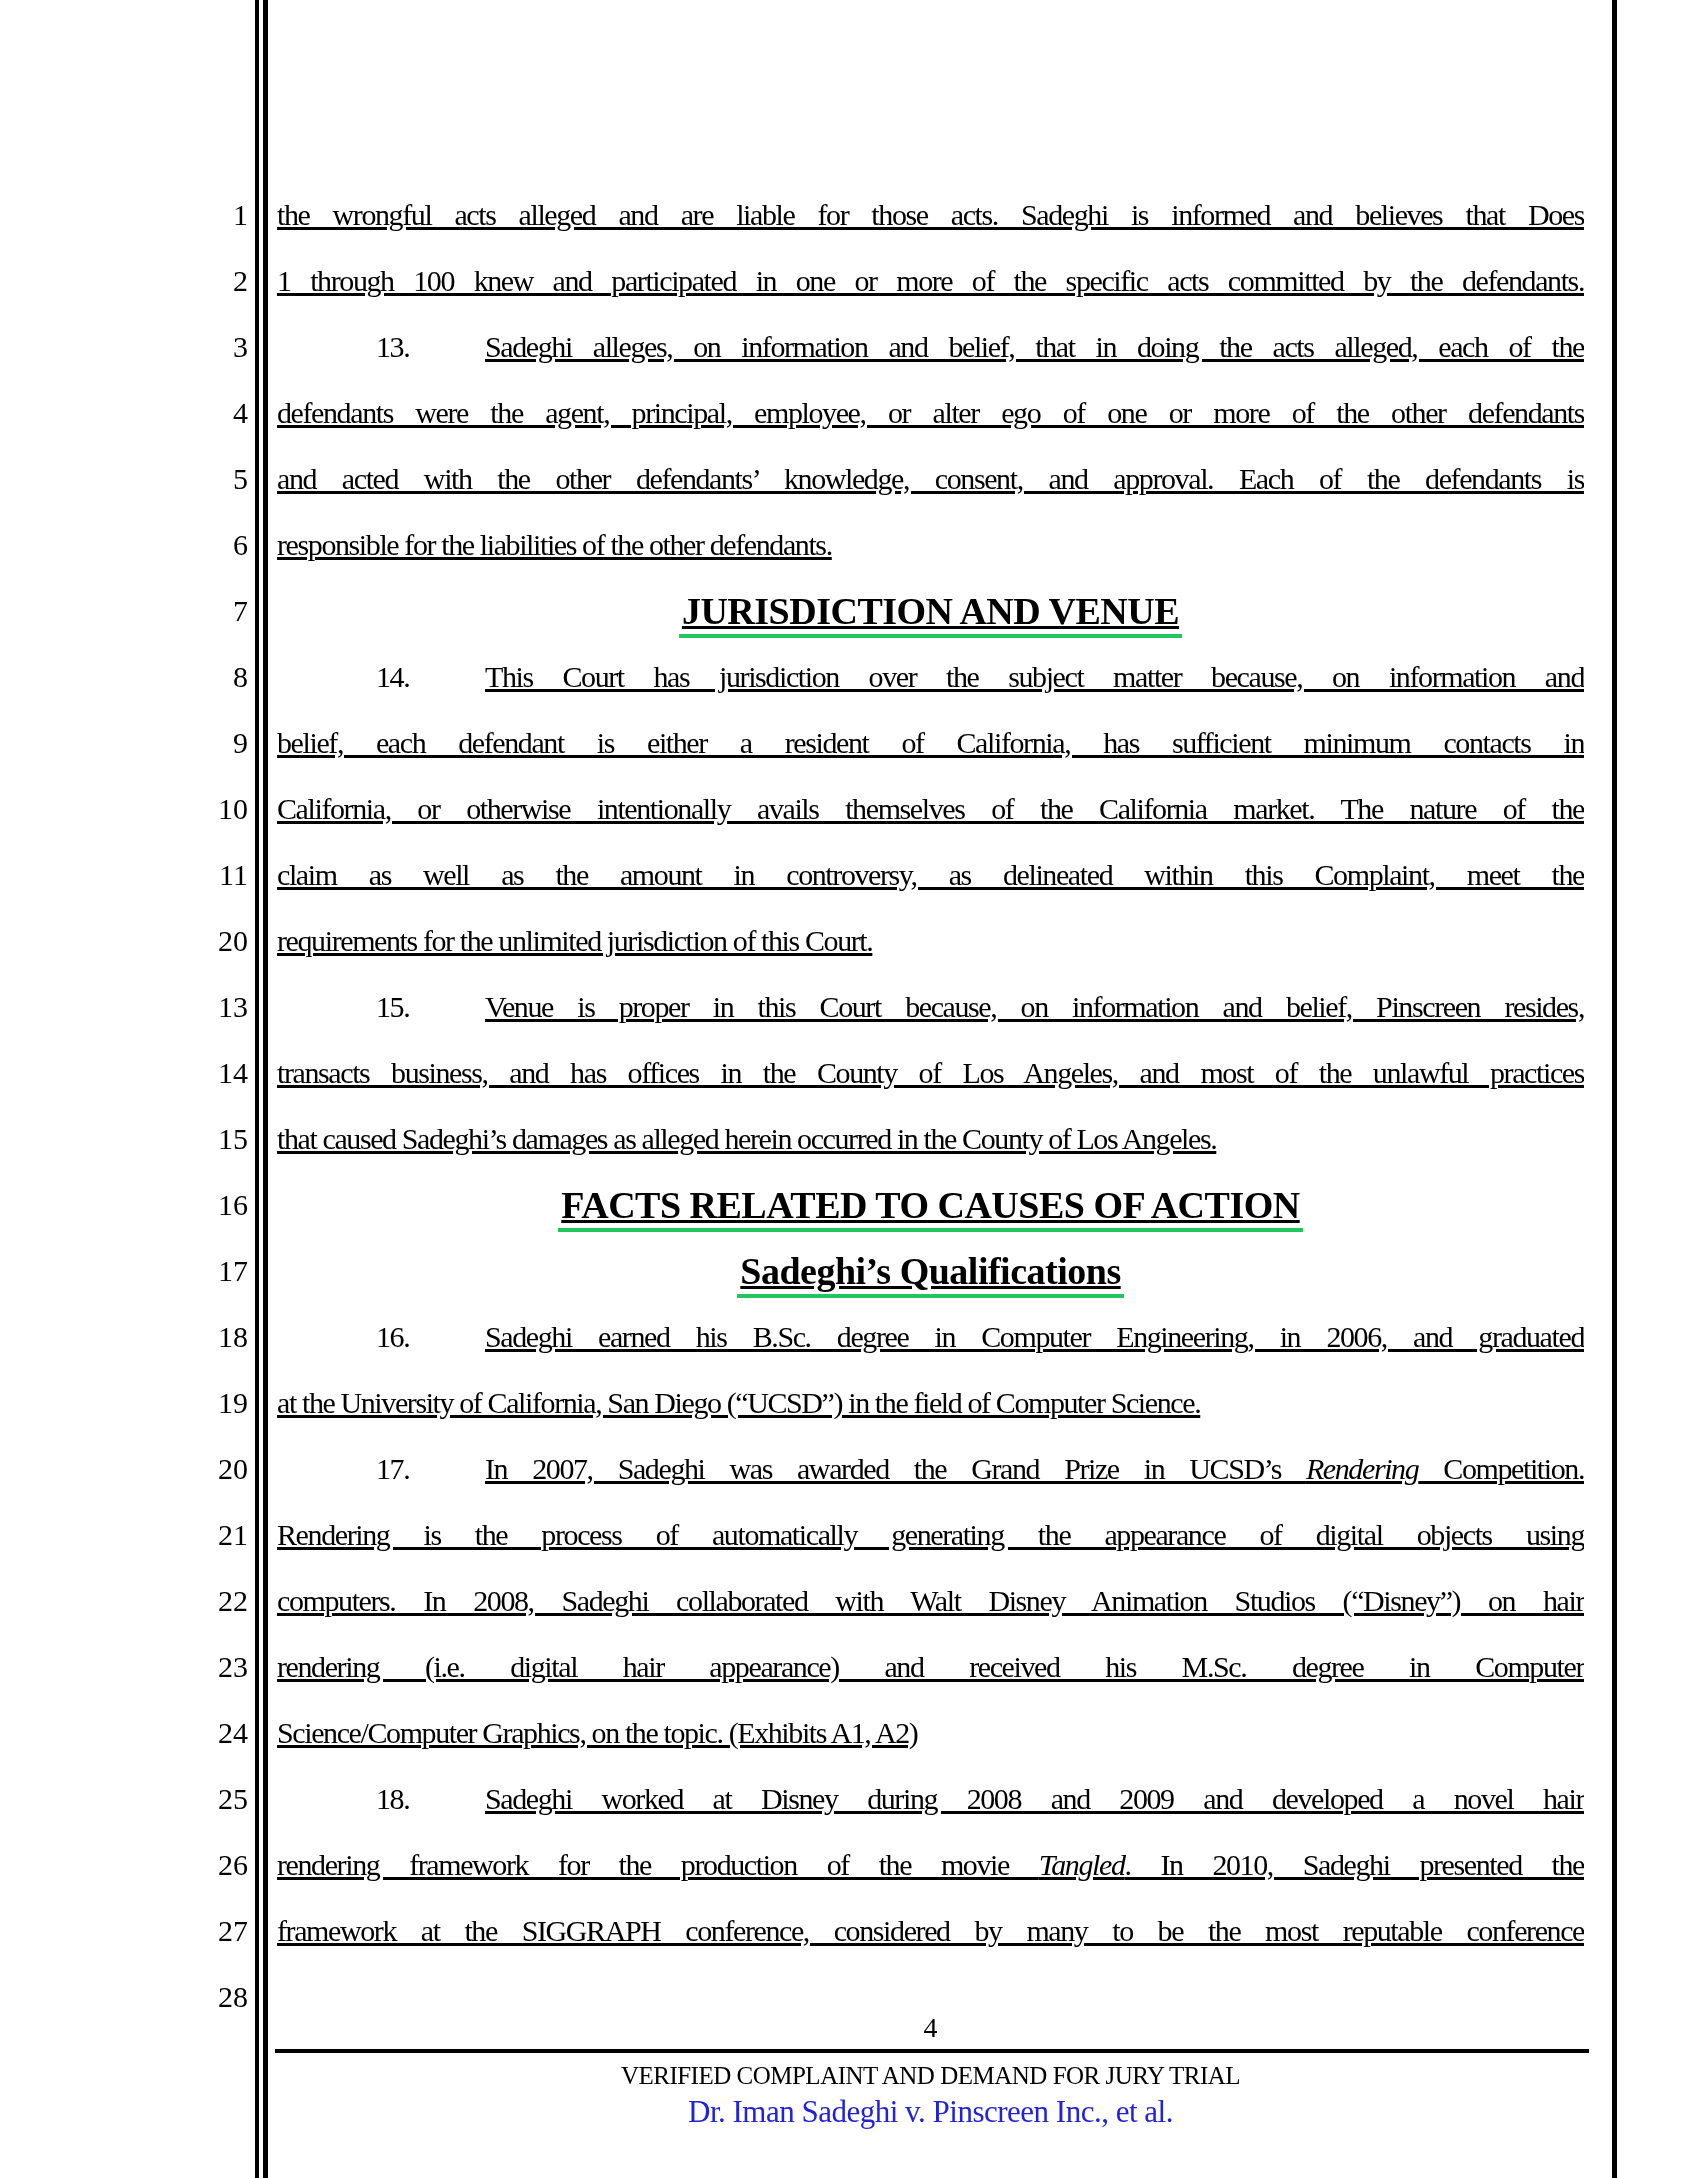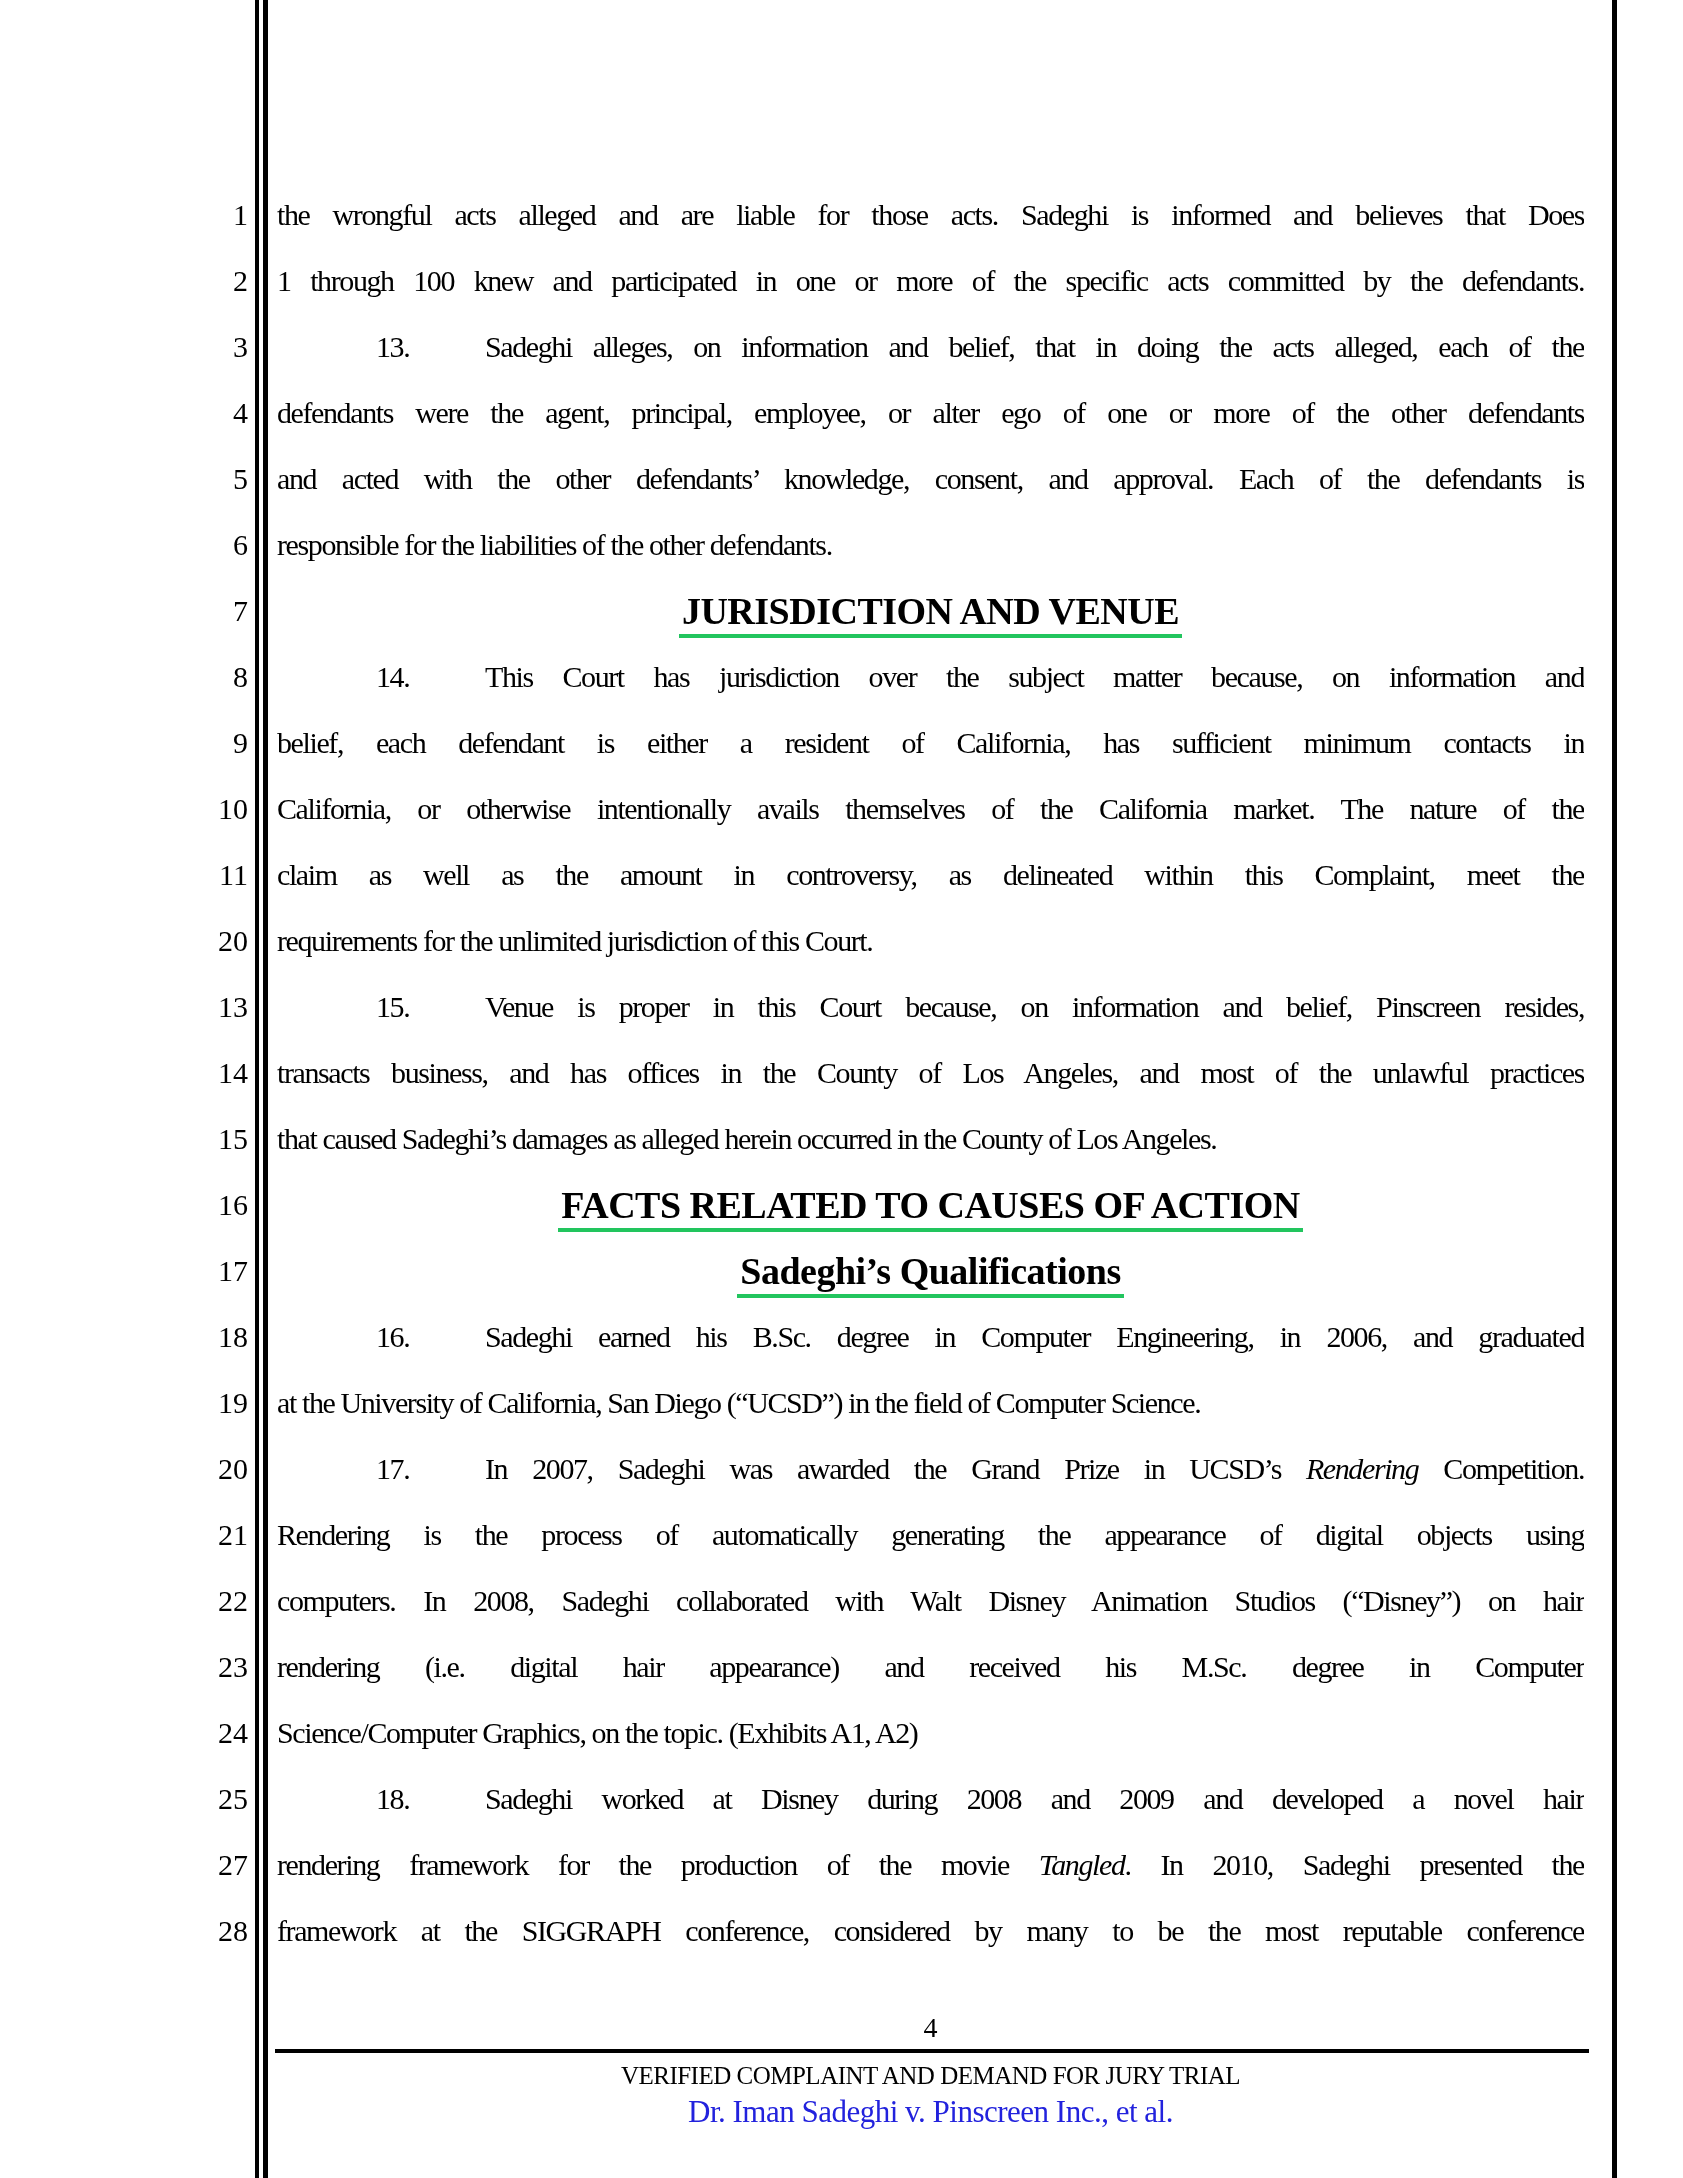--- a/index.html
+++ b/index.html
@@ -12,21 +12,21 @@
   .vrule { position:absolute; top:0; bottom:0; background:#000; }
   #left-rule-outer  { left:255px; width:4px; }
   #left-rule-inner  { left:263px; width:5px; }
   #right-rule       { left:1612px; width:5px; }
 
   
   #lineno-col { position:absolute; left:0; top:182px; width:248px; }
   #lineno-col .row { height:66px; line-height:66px; text-align:right; font-size:30px; }
 
   
-  #text-col { position:absolute; left:277px; top:182px; width:1307px; }
+  #text-col { position:absolute; left:277px; top:182px; width:1307px;text-decoration:underline; }
   #text-col .row {
     height:66px; line-height:66px; font-size:30px;
     letter-spacing:-1.4px; overflow:hidden; white-space:nowrap;
   }
   #text-col .row.justify { text-align:justify; text-align-last:justify; white-space:normal; }
   #text-col .row.left    { text-align:left; }
   #text-col .row.heading { text-align:center; font-weight:bold; font-size:38px; letter-spacing:-0.5px; white-space:normal; }
   .hspan { border-bottom:4px solid #22c55e; padding:0 3px 2px 3px; }
   .pnum  { display:inline-block; margin-left:99px; min-width:109px; text-align:center; }
   .i     { font-style:italic; }
@@ -73,20 +73,21 @@
       <div class="row">16</div>
       <div class="row">17</div>
       <div class="row">18</div>
       <div class="row">19</div>
       <div class="row">20</div>
       <div class="row">21</div>
       <div class="row">22</div>
       <div class="row">23</div>
       <div class="row">24</div>
       <div class="row">25</div>
+      <div class="row">26</div>
       <div class="row">27</div>
       <div class="row">28</div>
     </div>
   <div id="text-col">
       <div class="row justify"><span>the wrongful acts alleged and are liable for those acts. Sadeghi is informed and believes that Does</span></div>
       <div class="row justify"><span>1 through 100 knew and participated in one or more of the specific acts committed by the defendants.</span></div>
       <div class="row justify"><span class="pnum">13.</span><span>Sadeghi alleges, on information and belief, that in doing the acts alleged, each of the</span></div>
       <div class="row justify"><span>defendants were the agent, principal, employee, or alter ego of one or more of the other defendants</span></div>
       <div class="row justify"><span>and acted with the other defendants’ knowledge, consent, and approval. Each of the defendants is</span></div>
       <div class="row left"><span>responsible for the liabilities of the other defendants.</span></div>

